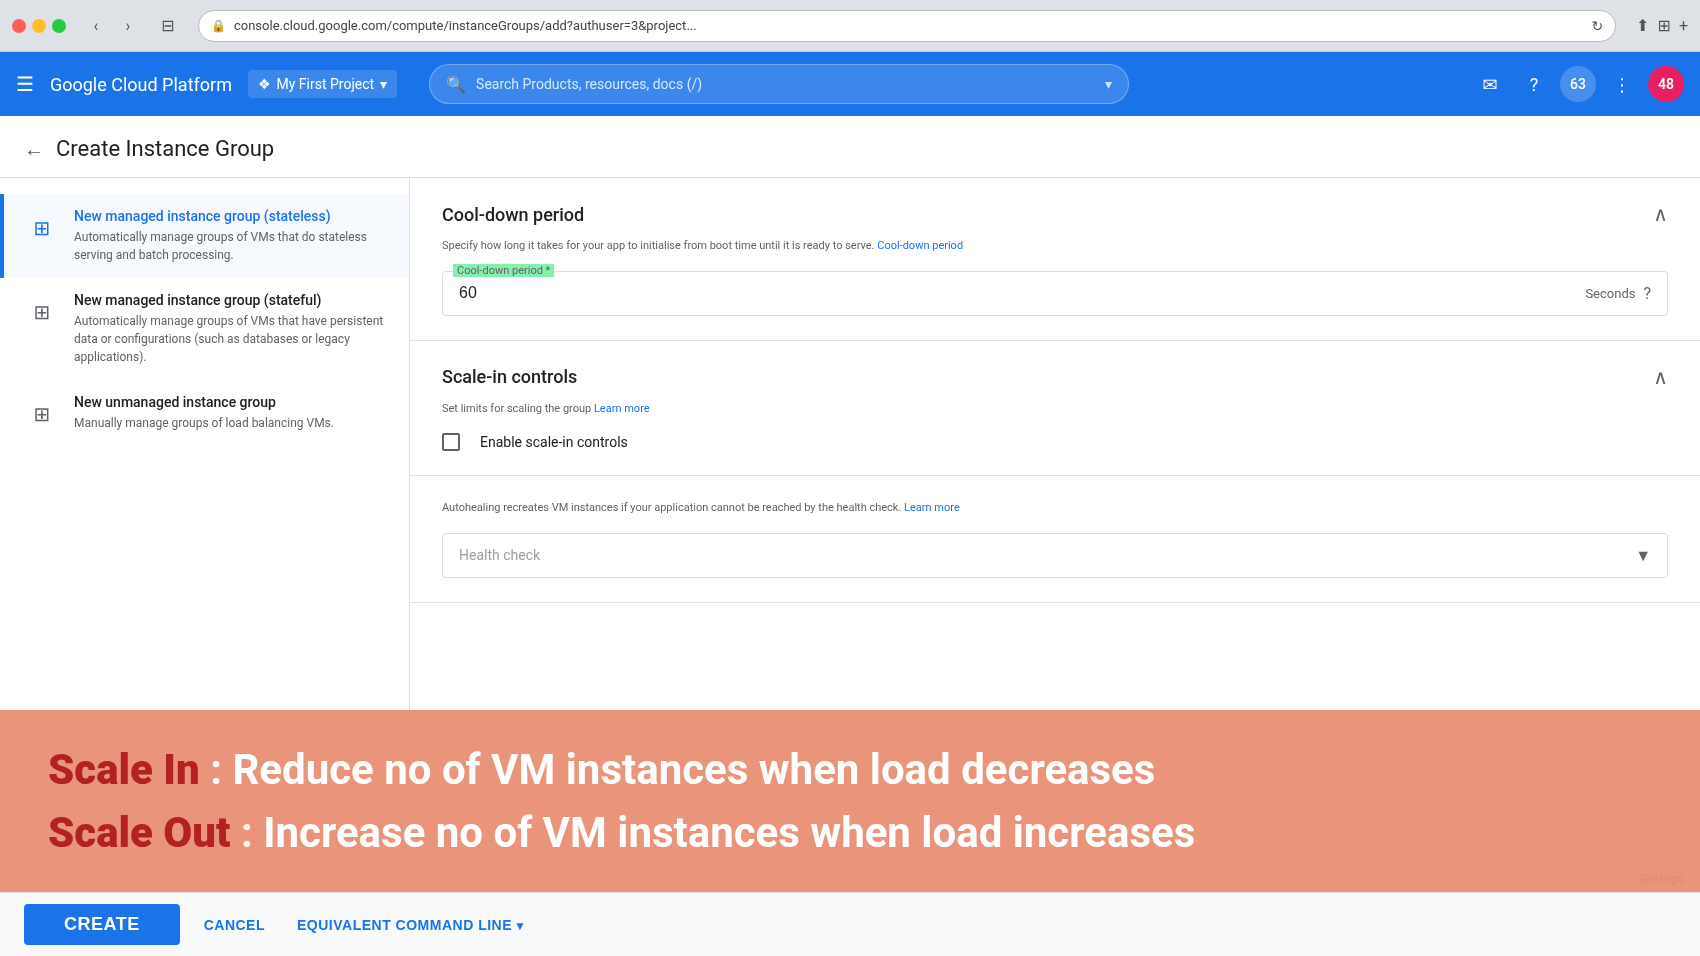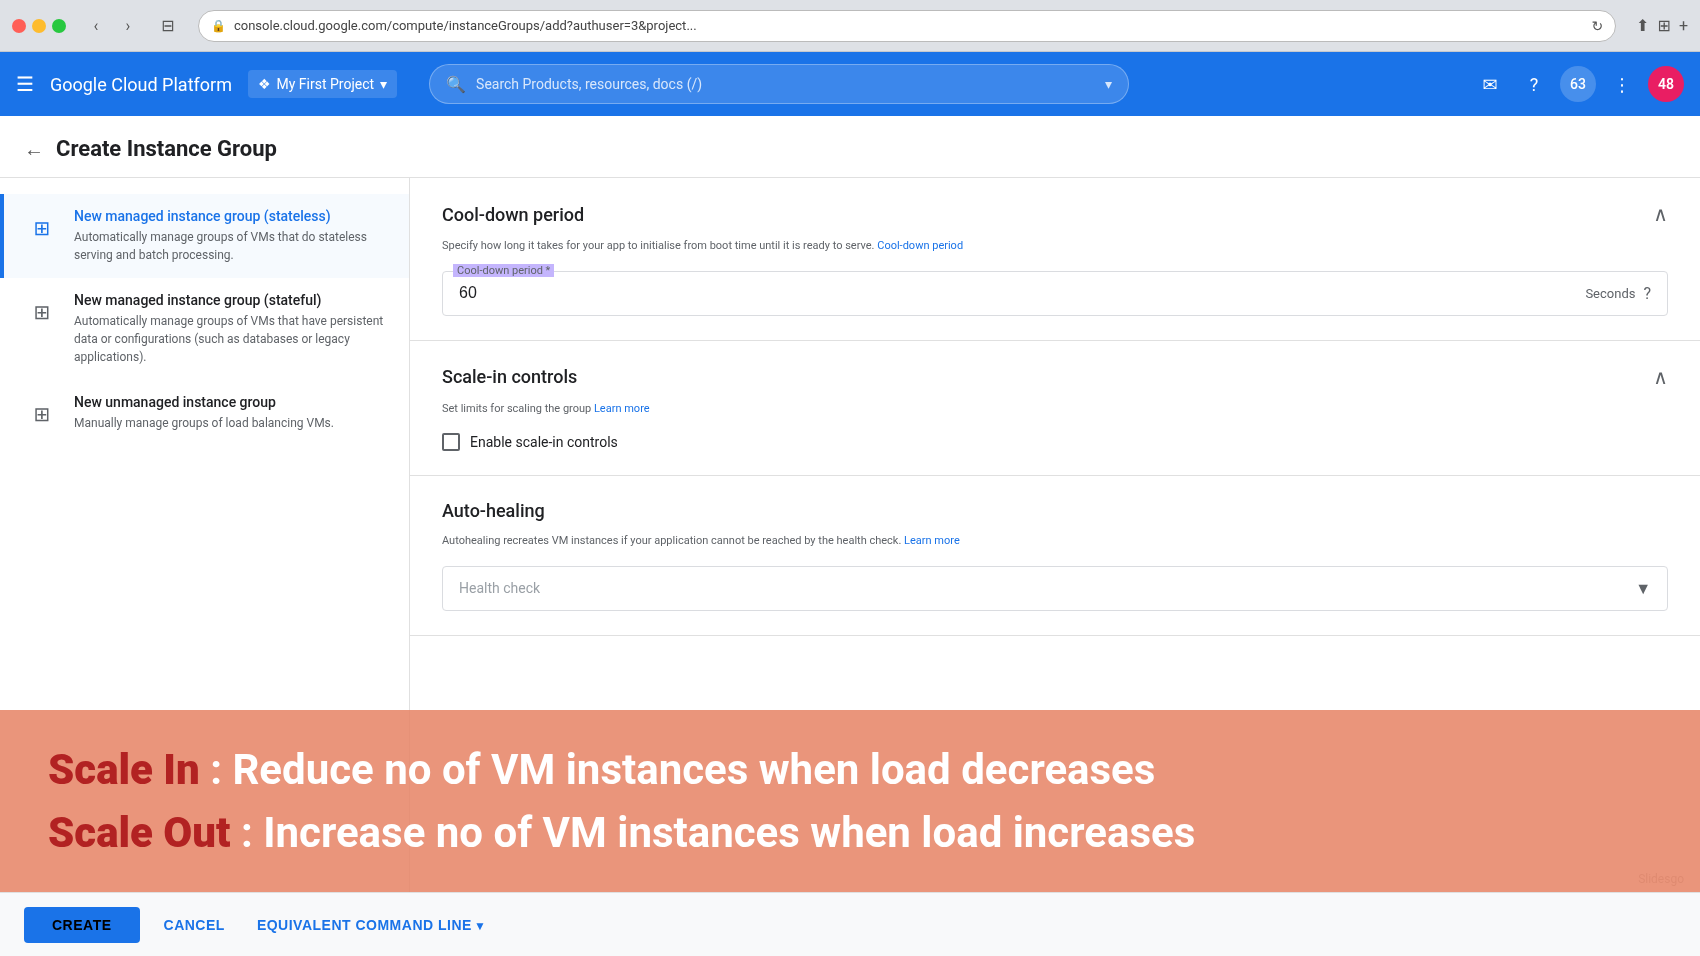--- a/index.html
+++ b/index.html
@@ -116,21 +116,21 @@
     
     .page-header {
       display: flex;
       align-items: center;
       gap: 12px;
       padding: 20px 24px 16px;
       background: #fff;
       border-bottom: 1px solid #e0e0e0;
     }
     .back-btn { color: #555; font-size: 20px; cursor: pointer; }
-    .page-title { font-size: 22px; font-weight: 700; color: #202124; }
+    .page-title { font-size: 22px; font-weight: 400; color: #202124; }
 
     
     .content-area {
       display: flex;
       flex: 1;
       overflow: hidden;
     }
 
     
     .sidebar {
@@ -193,35 +193,35 @@
     .input-container {
       position: relative;
       border: 1px solid #dadce0;
       border-radius: 4px;
       background: #fff;
     }
     .input-label {
       position: absolute;
       top: -8px;
       left: 10px;
-      background: #c4b5fd;
+      background: #86efac;
       padding: 0 4px;
       font-size: 11px;
       color: #5f6368;
     }
     .input-row {
       display: flex;
       align-items: center;
       padding: 12px 16px;
     }
     .input-value { flex: 1; font-size: 16px; color: #202124; }
     .input-suffix { font-size: 13px; color: #5f6368; margin-right: 8px; }
     .input-help { color: #5f6368; font-size: 16px; cursor: pointer; }
 
-    .checkbox-row { display: flex; align-items: center; gap: 10px; margin-top: 8px; }
+    .checkbox-row { display: flex; align-items: center; gap: 20px; margin-top: 8px; }
     .checkbox {
       width: 18px; height: 18px;
       border: 2px solid #5f6368;
       border-radius: 2px;
       cursor: pointer;
       flex-shrink: 0;
       background: #fff;
     }
     .checkbox-label { font-size: 14px; color: #202124; }
 
@@ -271,25 +271,25 @@
       background: #f8f9fa;
       border-top: 1px solid #e0e0e0;
       display: flex;
       align-items: center;
       gap: 16px;
       padding: 0 24px;
       z-index: 20;
     }
     .btn-create {
       background: #1a73e8;
-      color: #000000;
+      color: #ffffff;
       border: none;
       border-radius: 4px;
-      padding: 10px 28px;
-      font-size: 14px;
+      padding: 10px 40px;
+      font-size: 18px;
       font-weight: 600;
       cursor: pointer;
       letter-spacing: 0.5px;
     }
     .btn-text {
       background: none;
       border: none;
       color: #1a73e8;
       font-size: 14px;
       font-weight: 600;
@@ -439,23 +439,20 @@
           <span>Set limits for scaling the group</span>
           <a class="link">Learn more</a>
         </div>
         <div class="checkbox-row">
           <div class="checkbox"></div>
           <label class="checkbox-label">Enable scale-in controls</label>
         </div>
       </div>
 
       <div class="section">
-        <div class="section-header">
-          <div class="section-title">Auto-healing</div>
-        </div>
         <div class="section-desc">
           <span>Autohealing recreates VM instances if your application cannot be reached by the health check.</span>
           <a class="link">Learn more</a>
         </div>
         <div class="dropdown-container">
           <span class="dropdown-value">Health check</span>
           <span class="dropdown-arrow">▼</span>
         </div>
       </div>
 

